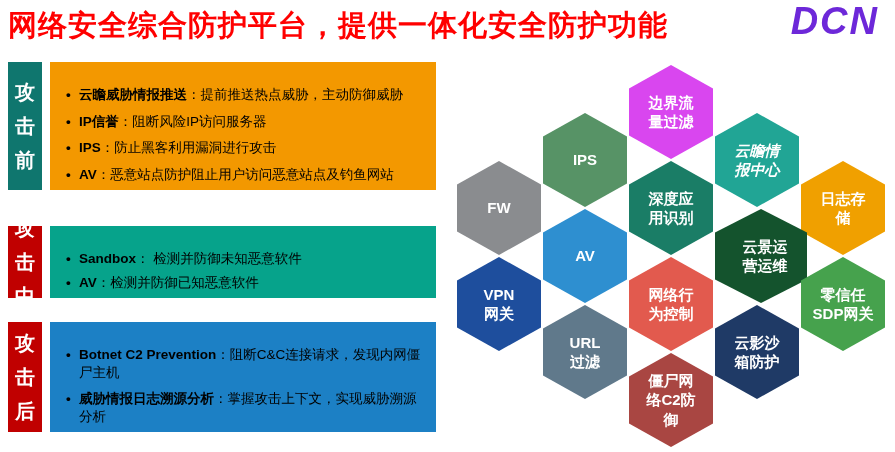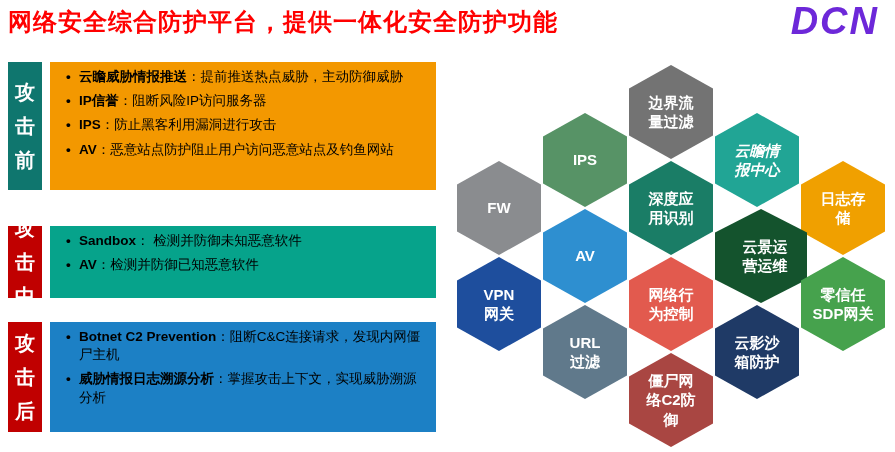--- a/index.html
+++ b/index.html
@@ -6,21 +6,21 @@
   .slide{
     position:relative;
     width:895px;height:452px;
     background:#fff;
     overflow:hidden;
     font-family:"Liberation Sans","DejaVu Sans",sans-serif;
   }
   
   .title{
     position:absolute;left:8px;top:6px;
-    font-size:24px;font-weight:bold;letter-spacing:1px;
+    font-size:29px;font-weight:bold;letter-spacing:1px;
     white-space:nowrap;
   }
   .logo{
     position:absolute;right:16px;top:0px;
     font-size:38px;font-weight:900;font-style:italic;
     letter-spacing:2px;
   }
   
   .stage-row{
     position:absolute;left:8px;width:428px;
@@ -33,22 +33,22 @@
     width:34px;flex:0 0 34px;
     color:#fff;font-weight:bold;font-size:20px;
     display:flex;align-items:center;justify-content:center;
   }
   .stage-label span{
     display:block;width:22px;
     word-break:break-all;line-height:1.7;text-align:center;
   }
   .stage-box{
     flex:1;
-    display:flex;flex-direction:column;justify-content:flex-start;gap:6px;
-    padding:6px 8px 6px 14px;
+    display:flex;flex-direction:column;justify-content:space-between;gap:6px;
+    padding:24px 8px 6px 14px;
     color:#000;font-size:13.5px;line-height:1.35;
   }
   .bullet{position:relative;padding-left:15px;}
   .bullet::before{content:"•";position:absolute;left:2px;top:0;font-weight:bold;}
   .fname{font-weight:bold;}
   
   .hex{
     position:absolute;width:84px;height:94px;
     clip-path:polygon(50% 0%,100% 25%,100% 75%,50% 100%,0% 75%,0% 25%);
     display:flex;align-items:center;justify-content:center;
@@ -122,21 +122,21 @@
       </div>
       <div class="bullet">
         <span class="fname">威胁情报日志溯源分析</span><span>：掌握攻击上下文，实现威胁溯源分析</span>
       </div>
     </div>
   </div>
 
   <div>
     <div class="hex hx-0" style="background-color: rgb(138, 140, 143);"><span>FW</span></div>
     <div class="hex hx-1" style="background-color: rgb(87, 147, 102);"><span>IPS</span></div>
-    <div class="hex hx-2" style="background-color: #737373;"><span>边界流
+    <div class="hex hx-2" style="background-color: #d946ef;"><span>边界流
 量过滤</span></div>
     <div class="hex hx-3" style="background-color: rgb(33, 165, 149); font-style: italic;"><span>云瞻情
 报中心</span></div>
     <div class="hex hx-4" style="background-color: rgb(240, 160, 0);"><span>日志存
 储</span></div>
     <div class="hex hx-5" style="background-color: rgb(26, 125, 102);"><span>深度应
 用识别</span></div>
     <div class="hex hx-6" style="background-color: rgb(46, 143, 208);"><span>AV</span></div>
     <div class="hex hx-7" style="background-color: #14532d; padding-left: 8px;"><span>云景运
 营运维</span></div>

